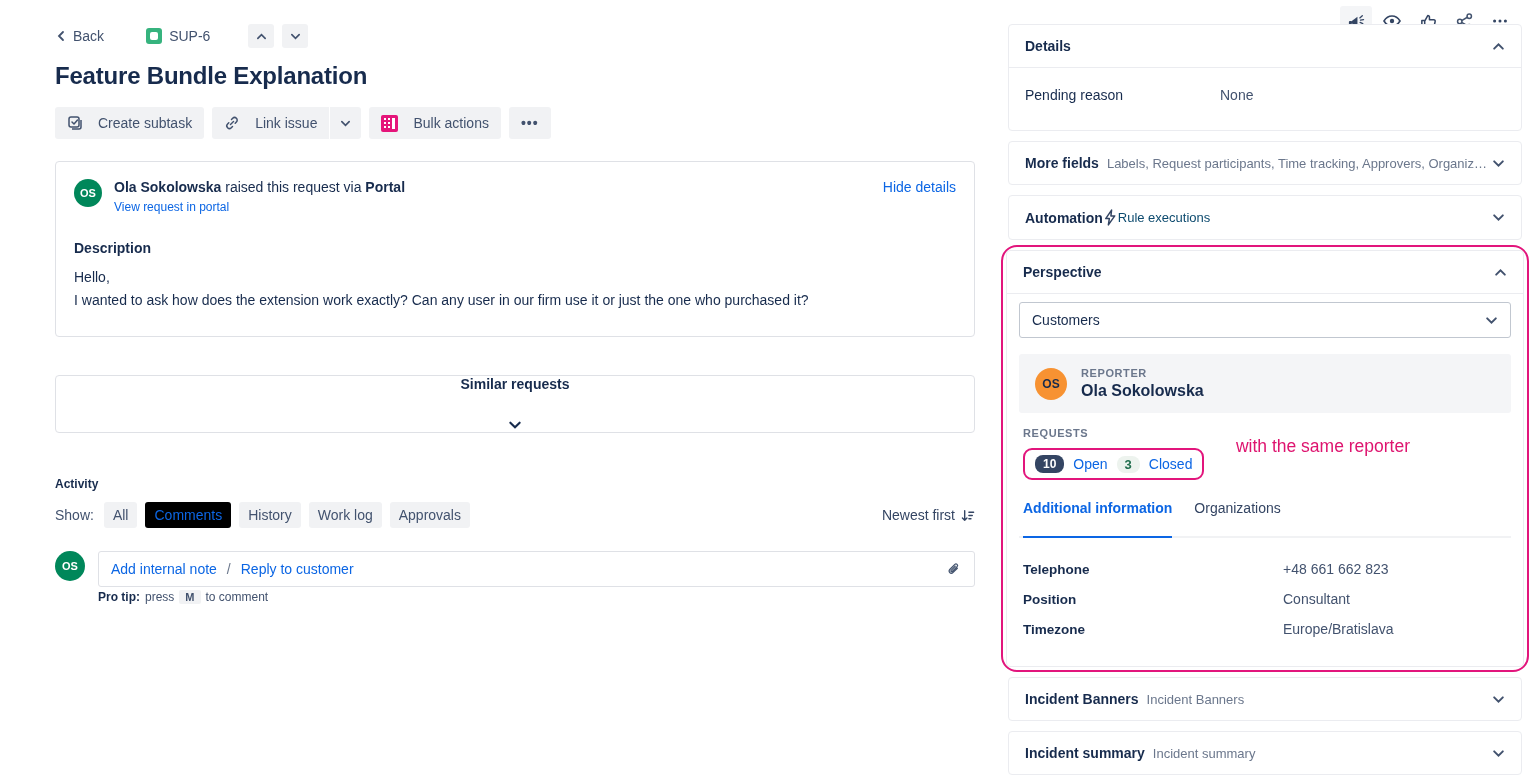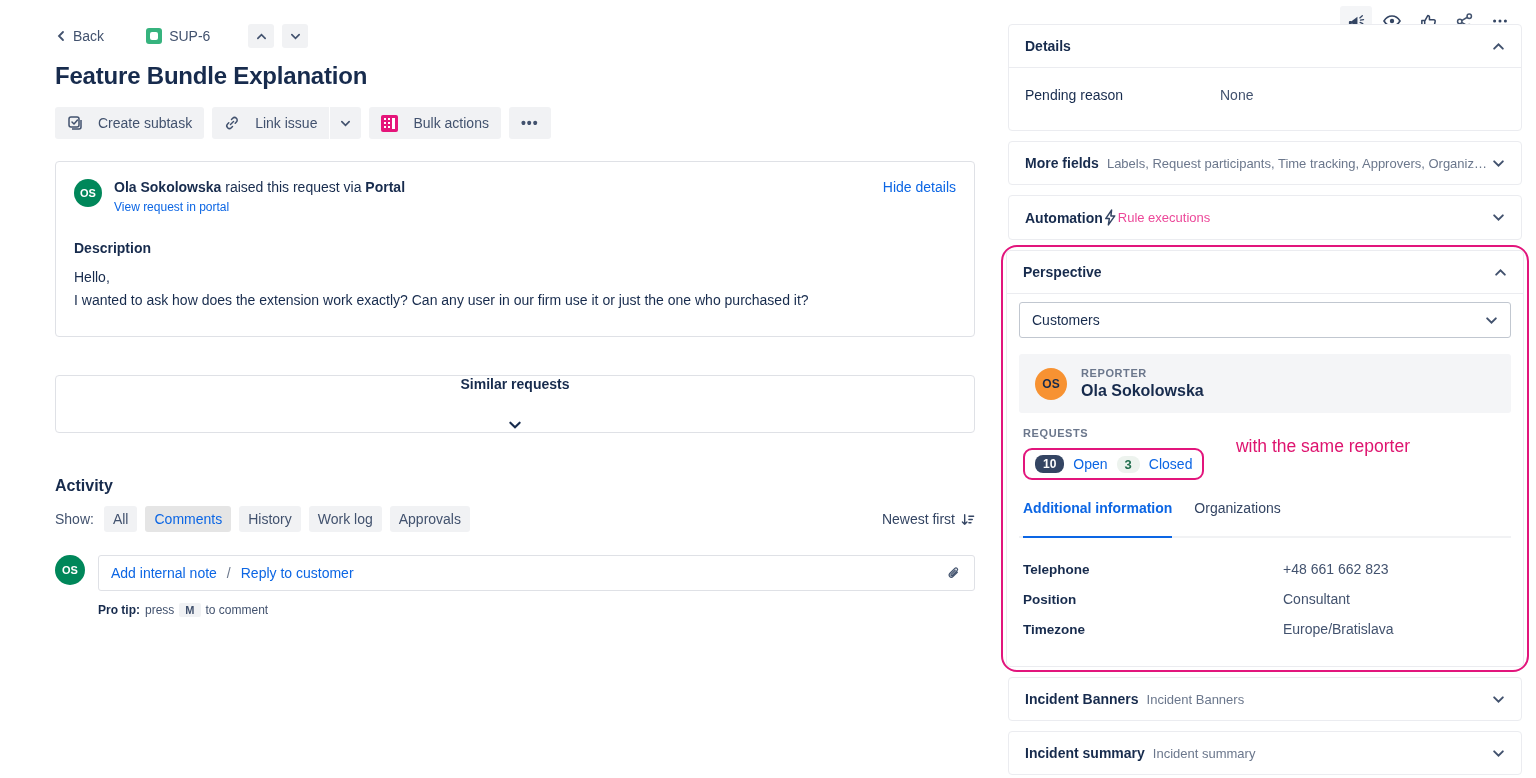--- a/index.html
+++ b/index.html
@@ -52,55 +52,55 @@
   .hide-details { font-size:14px; color:#0C66E4; cursor:pointer; white-space:nowrap; }
   .desc-label { margin-top:26px; font-weight:700; font-size:14px; }
   .desc-p1 { margin-top:13px; }
   .desc-p2 { margin-top:7px; }
 
   .similar-card { margin-top:38px; height:58px; display:flex; align-items:center;
     justify-content:space-between; padding:0 18px; cursor:pointer;flex-direction:column; }
   .similar-title { font-weight:700; }
 
   .activity { margin-top:44px; }
-  .activity-title { font-size:16px; font-weight:700; }
+  .activity-title { font-size:12px; font-weight:700; }
   .filter-row { margin-top:11px; display:flex; align-items:center; gap:8px; }
   .show-label { color:#42526E; margin-right:2px; }
   .pill { background:#F1F2F4; border:none; border-radius:3px; padding:5px 9px; font-size:14px;
     color:#42526E; font-weight:500; cursor:pointer; font-family:inherit; }
-  .pill.active { background:#e5e5e5; color:#0C66E4; }
+  .pill.active { background:#000000; color:#0C66E4; }
   .sort { margin-left:auto; display:flex; align-items:center; gap:5px; color:#344563; cursor:pointer; }
 
   .composer { margin-top:23px; display:flex; align-items:flex-start; gap:13px; }
   .composer .avatar { width:30px; height:30px; }
   .comment-box { flex:1; border:1px solid #DFE1E6; border-radius:3px; height:36px;
     display:flex; align-items:center; padding:0 12px; gap:10px; cursor:text; }
   .comment-link { color:#0C66E4; font-weight:500; cursor:pointer; }
   .comment-sep { color:#6B778C; }
   .clip { margin-left:auto; color:#44546F; cursor:pointer; }
-  .pro-tip { margin-left:43px; margin-top:12px; font-size:12px; color:#42526E; display:flex;
+  .pro-tip { margin-left:43px; margin-top:3px; font-size:12px; color:#42526E; display:flex;
     align-items:center; gap:5px; }
   .pro-tip b { color:#172B4D; font-weight:700; }
   .kbd { background:#F1F2F4; border-radius:2px; padding:1px 6px; font-size:11px; color:#42526E; font-weight:600; }
 
   
   .panel { position:absolute; left:1008px; top:24px; width:514px; }
   .pcard { border:1px solid #EBECF0; border-radius:4px; background:#fff; margin-bottom:10px; }
   .pcard-head { display:flex; align-items:center; padding:13px 16px; cursor:pointer; }
   .pcard-title { font-weight:700; font-size:14px; color:#172B4D; }
   .pcard-sub { color:#6B778C; font-size:13px; margin-left:8px; white-space:nowrap; overflow:hidden;
     text-overflow:ellipsis; flex:1; }
   .chev { margin-left:auto; color:#42526E; flex:none; }
   .field-row { display:flex; padding:9px 16px; align-items:center; }
   .field-label { width:195px; font-weight:500; color:#172B4D; flex:none; }
   .field-value { color:#42526E; }
   .details-body { padding:10px 0 18px; }
 
   .auto-row { display:flex; align-items:center; padding:13px 16px; cursor:pointer; }
-  .auto-sub { color:#ec4899; font-size:13px; }
+  .auto-sub { color:#0c4a6e; font-size:13px; }
 
   
   .perspective-wrap { position:relative; border:2px solid #E2157C; border-radius:16px;
     padding:3px; margin:-5px -7px 5px; }
   .perspective-card { border:1px solid #EBECF0; border-radius:4px; background:#fff; }
   .persp-body { padding:8px 12px 22px; }
   .select { border:1px solid #C1C7D0; border-radius:3px; height:36px; display:flex; align-items:center;
     padding:0 12px; color:#172B4D; cursor:pointer; margin-bottom:16px; }
   .select .chev { color:#42526E; }
   .reporter-box { background:#F4F5F7; border-radius:3px; padding:13px 16px; display:flex;

